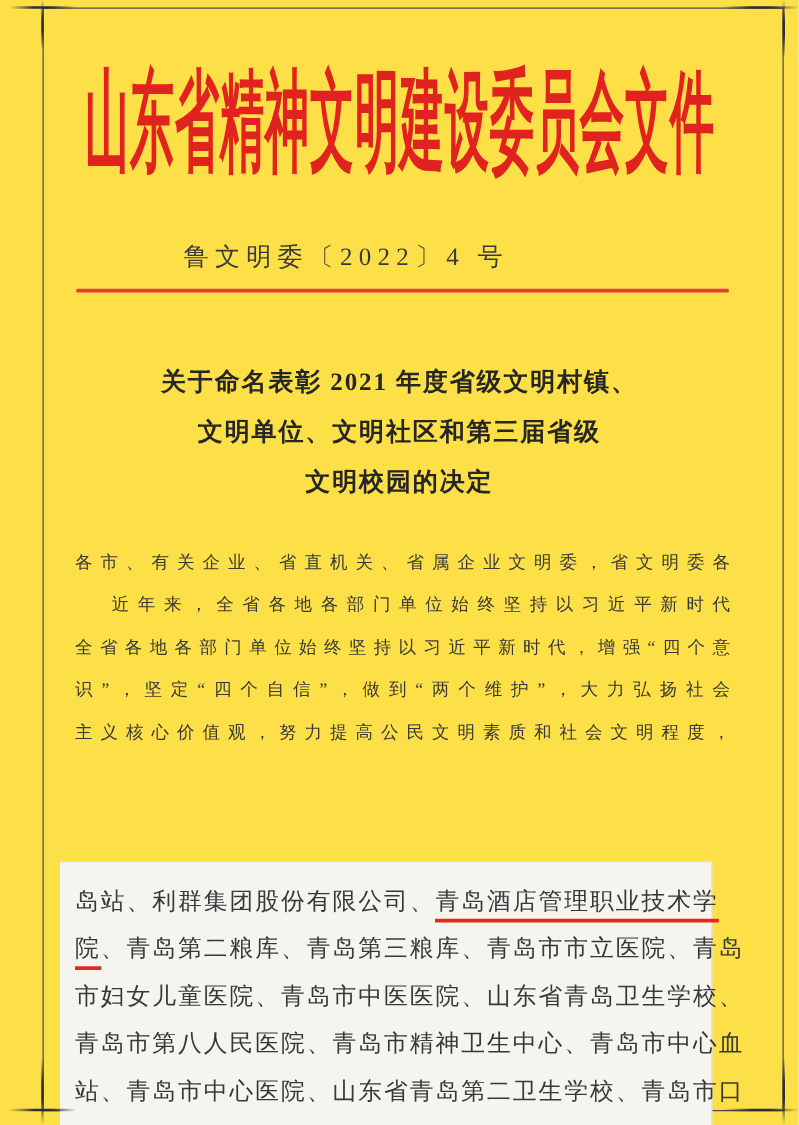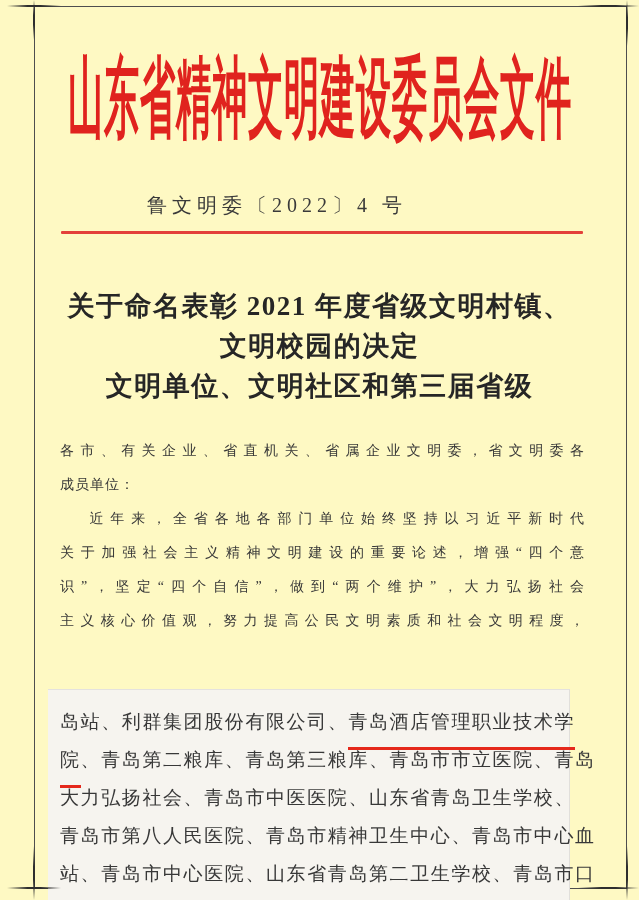--- a/index.html
+++ b/index.html
@@ -3,21 +3,21 @@
 <meta charset="utf-8">
 <style>
   * { margin: 0; padding: 0; box-sizing: border-box; }
   html, body { width: 639px; height: 900px; }
   body {
     font-family: "Liberation Serif", "DejaVu Serif", serif;
     background: #fdfdfd;
     position: relative;
     overflow: hidden;
   }
-  .page { position: absolute; inset: 0; background: #fef9c3; text-decoration: underline; }
+  .page { position: absolute; inset: 0; background: #fde047; text-decoration: underline; }
 
   
   .frame {
     position: absolute; left: 34px; top: 6px; width: 593px; height: 883px;
     border: 1.5px solid #4e4e4e;
   }
   .cm { position: absolute; z-index: 3; }
   .cm-h { height: 2px; width: 54px;
     background: linear-gradient(to right, rgba(45,45,45,0), #2e2e2e 38%, #2e2e2e 62%, rgba(45,45,45,0)); }
   .cm-v { width: 2px; height: 54px;
@@ -49,21 +49,21 @@
   
   .red-rule {
     position: absolute; left: 61px; top: 231px; width: 522px; height: 3px;
     background: #e3403a; border-radius: 1px;
   }
 
   
   .doc-title {
     position: absolute; left: 40px; top: 286px; width: 559px;
     text-align: center; font-weight: bold; color: #262626;
-    font-size: 27px; line-height: 40px; letter-spacing: 1.5px;
+    font-size: 20px; line-height: 40px; letter-spacing: 1.5px;
   }
   .doc-title .tline { white-space: nowrap; }
 
   
   .body-block {
     position: absolute; left: 60px; top: 434px; width: 525px;
     font-size: 14px; color: #383838; line-height: 34px;
   }
   .bline {
     white-space: nowrap; letter-spacing: 1px;
@@ -83,21 +83,21 @@
   .list-block {
     position: absolute; left: 60px; top: 703px; width: 510px;
     font-size: 19px; color: #383838; line-height: 38px; z-index: 2;
   }
   .lline {
     white-space: nowrap; letter-spacing: 1.6px;
     text-align: justify; text-align-last: justify;
   }
   .red-underline {
     border-bottom: 3px solid #e5281b;
-    padding-bottom: 15px;
+    padding-bottom: 3px;
   }
 </style>
 </head>
 <body>
 
 <div class="page">
 
   <div class="frame"></div>
   <div class="cm cm-h tl-h"></div>
   <div class="cm cm-v tl-v"></div>
@@ -111,44 +111,43 @@
   <div class="header-wrap">
     <span class="header-text">山东省精神文明建设委员会文件</span>
   </div>
 
   <div class="doc-number">鲁文明委〔2022〕4 号</div>
 
   <div class="red-rule"></div>
 
   <div class="doc-title">
     <div class="tline">关于命名表彰 2021 年度省级文明村镇、</div>
+    <div class="tline">文明单位、文明社区和第三届省级</div>
     <div class="tline">文明校园的决定</div>
-    <div class="tline">文明单位、文明社区和第三届省级</div>
   </div>
 
   <div class="body-block">
     <div class="bline">各市、有关企业、省直机关、省属企业文明委，省文明委各</div>
-    <div class="bline short">成员单位：</div>
     <div class="bline indent">近年来，全省各地各部门单位始终坚持以习近平新时代</div>
-    <div class="bline">关于加强社会主义精神文明建设的重要论述，增强“四个意</div>
+    <div class="bline">全省各地各部门单位始终坚持以习近平新时代，增强“四个意</div>
     <div class="bline">识”，坚定“四个自信”，做到“两个维护”，大力弘扬社会</div>
     <div class="bline">主义核心价值观，努力提高公民文明素质和社会文明程度，</div>
   </div>
 
   <div class="pasted-region"></div>
 
   <div class="list-block">
     <div class="lline">
       <span>岛站、利群集团股份有限公司、</span><span class="red-underline">青岛酒店管理职业技术学</span>
     </div>
     <div class="lline">
       <span class="red-underline">院</span><span>、青岛第二粮库、青岛第三粮库、青岛市市立医院、青岛</span>
     </div>
     <div class="lline">
-      <span>大力弘扬社会、青岛市中医医院、山东省青岛卫生学校、</span>
+      <span>市妇女儿童医院、青岛市中医医院、山东省青岛卫生学校、</span>
     </div>
     <div class="lline">
       <span>青岛市第八人民医院、青岛市精神卫生中心、青岛市中心血</span>
     </div>
     <div class="lline">
       <span>站、青岛市中心医院、山东省青岛第二卫生学校、青岛市口</span>
     </div>
   </div>
 
 </div>

